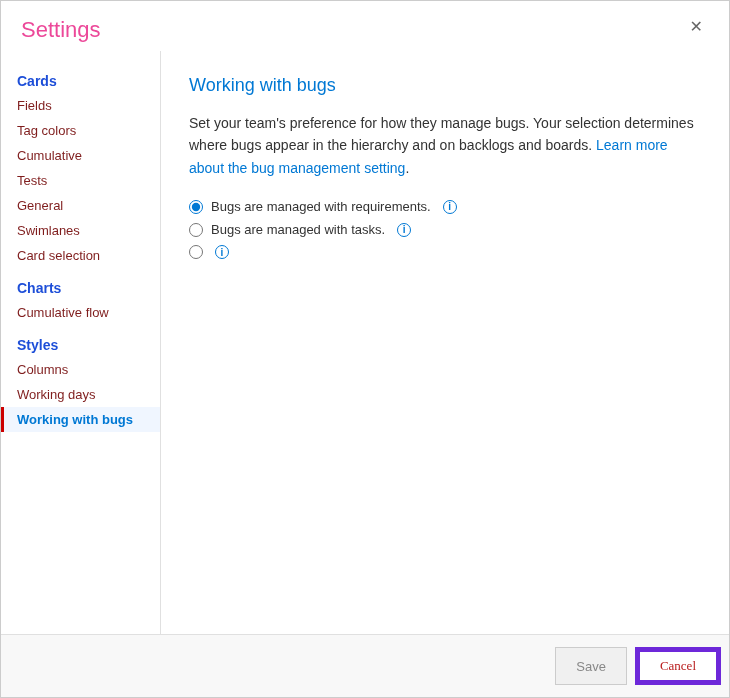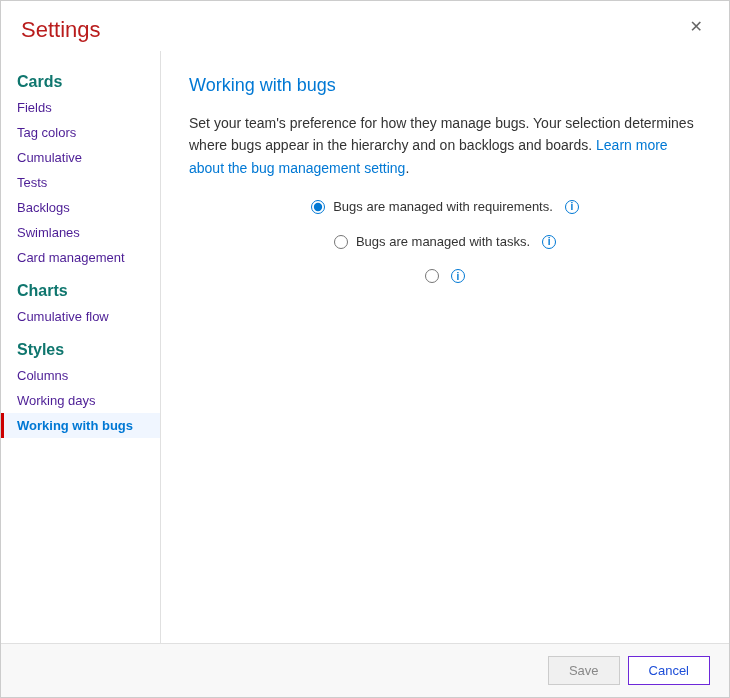--- a/index.html
+++ b/index.html
@@ -25,21 +25,21 @@
     .dialog-header {
       padding: 16px 20px 8px 20px;
       display: flex;
       justify-content: space-between;
       align-items: flex-start;
       border-bottom: none;
     }
     .dialog-title {
       font-size: 22px;
       font-weight: 300;
-      color: #b91c1c;
+      color: #ec4899;
     }
     .close-btn {
       background: none;
       border: none;
       cursor: pointer;
       font-size: 16px;
       color: #666;
       padding: 2px 6px;
       line-height: 1;
     }
@@ -50,28 +50,28 @@
     }
     .sidebar {
       width: 160px;
       border-right: 1px solid #e0e0e0;
       padding: 10px 0;
       overflow-y: auto;
       flex-shrink: 0;
     }
     .sidebar-section-label {
       padding: 12px 16px 4px 16px;
-      font-size: 16px;
+      font-size: 14px;
       font-weight: 600;
-      color: #0f766e;
+      color: #1d4ed8;
     }
     .sidebar-item {
       padding: 5px 16px;
       font-size: 13px;
-      color: #4c1d95;
+      color: #7f1d1d;
       cursor: pointer;
     }
     .sidebar-item.active {
       color: #0078d4;
       font-weight: 600;
       border-left: 3px solid #c00;
       padding-left: 13px;
       background: #f0f6ff;
     }
     .main-content {
@@ -91,22 +91,21 @@
       line-height: 1.6;
       margin-bottom: 20px;
     }
     .description a {
       color: #0078d4;
       text-decoration: none;
     }
     .radio-group {
       display: flex;
       flex-direction: column;
-      gap: 20px;
-      align-items: center;
+      gap: 8px;
     }
     .radio-option {
       display: flex;
       align-items: center;
       gap: 8px;
       font-size: 13px;
       color: #333;
     }
     .radio-option input[type="radio"] {
       width: 14px;
@@ -122,21 +121,21 @@
       height: 14px;
       border: 1px solid #0078d4;
       border-radius: 50%;
       color: #0078d4;
       font-size: 10px;
       font-weight: bold;
       cursor: pointer;
       margin-left: 4px;
     }
     .dialog-footer {
-      padding: 12px 19px;
+      padding: 12px 8px;
       border-top: 1px solid #e0e0e0;
       display: flex;
       justify-content: flex-end;
       gap: 8px;
       background: #f8f8f8;
     }
     .btn {
       padding: 6px 20px;
       font-size: 13px;
       cursor: pointer;
@@ -144,45 +143,46 @@
       background: #fff;
       color: #333;
     }
     .btn-primary {
       background: #f0f0f0;
       color: #888;
       border: 1px solid #ccc;
     }
     .btn-cancel {
       background: #fff;
-      color: #1d4ed8;
-      border: 1px solid #6d28d9;
+      color: #b91c1c;
+      border: 5px solid #6d28d9;
+      font-family: Liberation Serif, serif;
     }
   </style>
 </head>
 <body>
 
 <div class="dialog">
   <div class="dialog-header">
     <span class="dialog-title">Settings</span>
     <button class="close-btn">✕</button>
   </div>
 
   <div class="dialog-body">
     <div class="sidebar">
 
       <div class="sidebar-section-label">Cards</div>
       <div class="sidebar-item">Fields</div>
       <div class="sidebar-item">Tag colors</div>
       <div class="sidebar-item">Cumulative</div>
       <div class="sidebar-item">Tests</div>
 
-      <div class="sidebar-item">Backlogs</div>
+      <div class="sidebar-item">General</div>
       <div class="sidebar-item">Swimlanes</div>
-      <div class="sidebar-item">Card management</div>
+      <div class="sidebar-item">Card selection</div>
 
       <div class="sidebar-section-label">Charts</div>
       <div class="sidebar-item">Cumulative flow</div>
 
       <div class="sidebar-section-label">Styles</div>
       <div class="sidebar-item">Columns</div>
       <div class="sidebar-item">Working days</div>
       <div class="sidebar-item active">Working with bugs</div>
 
     </div>

